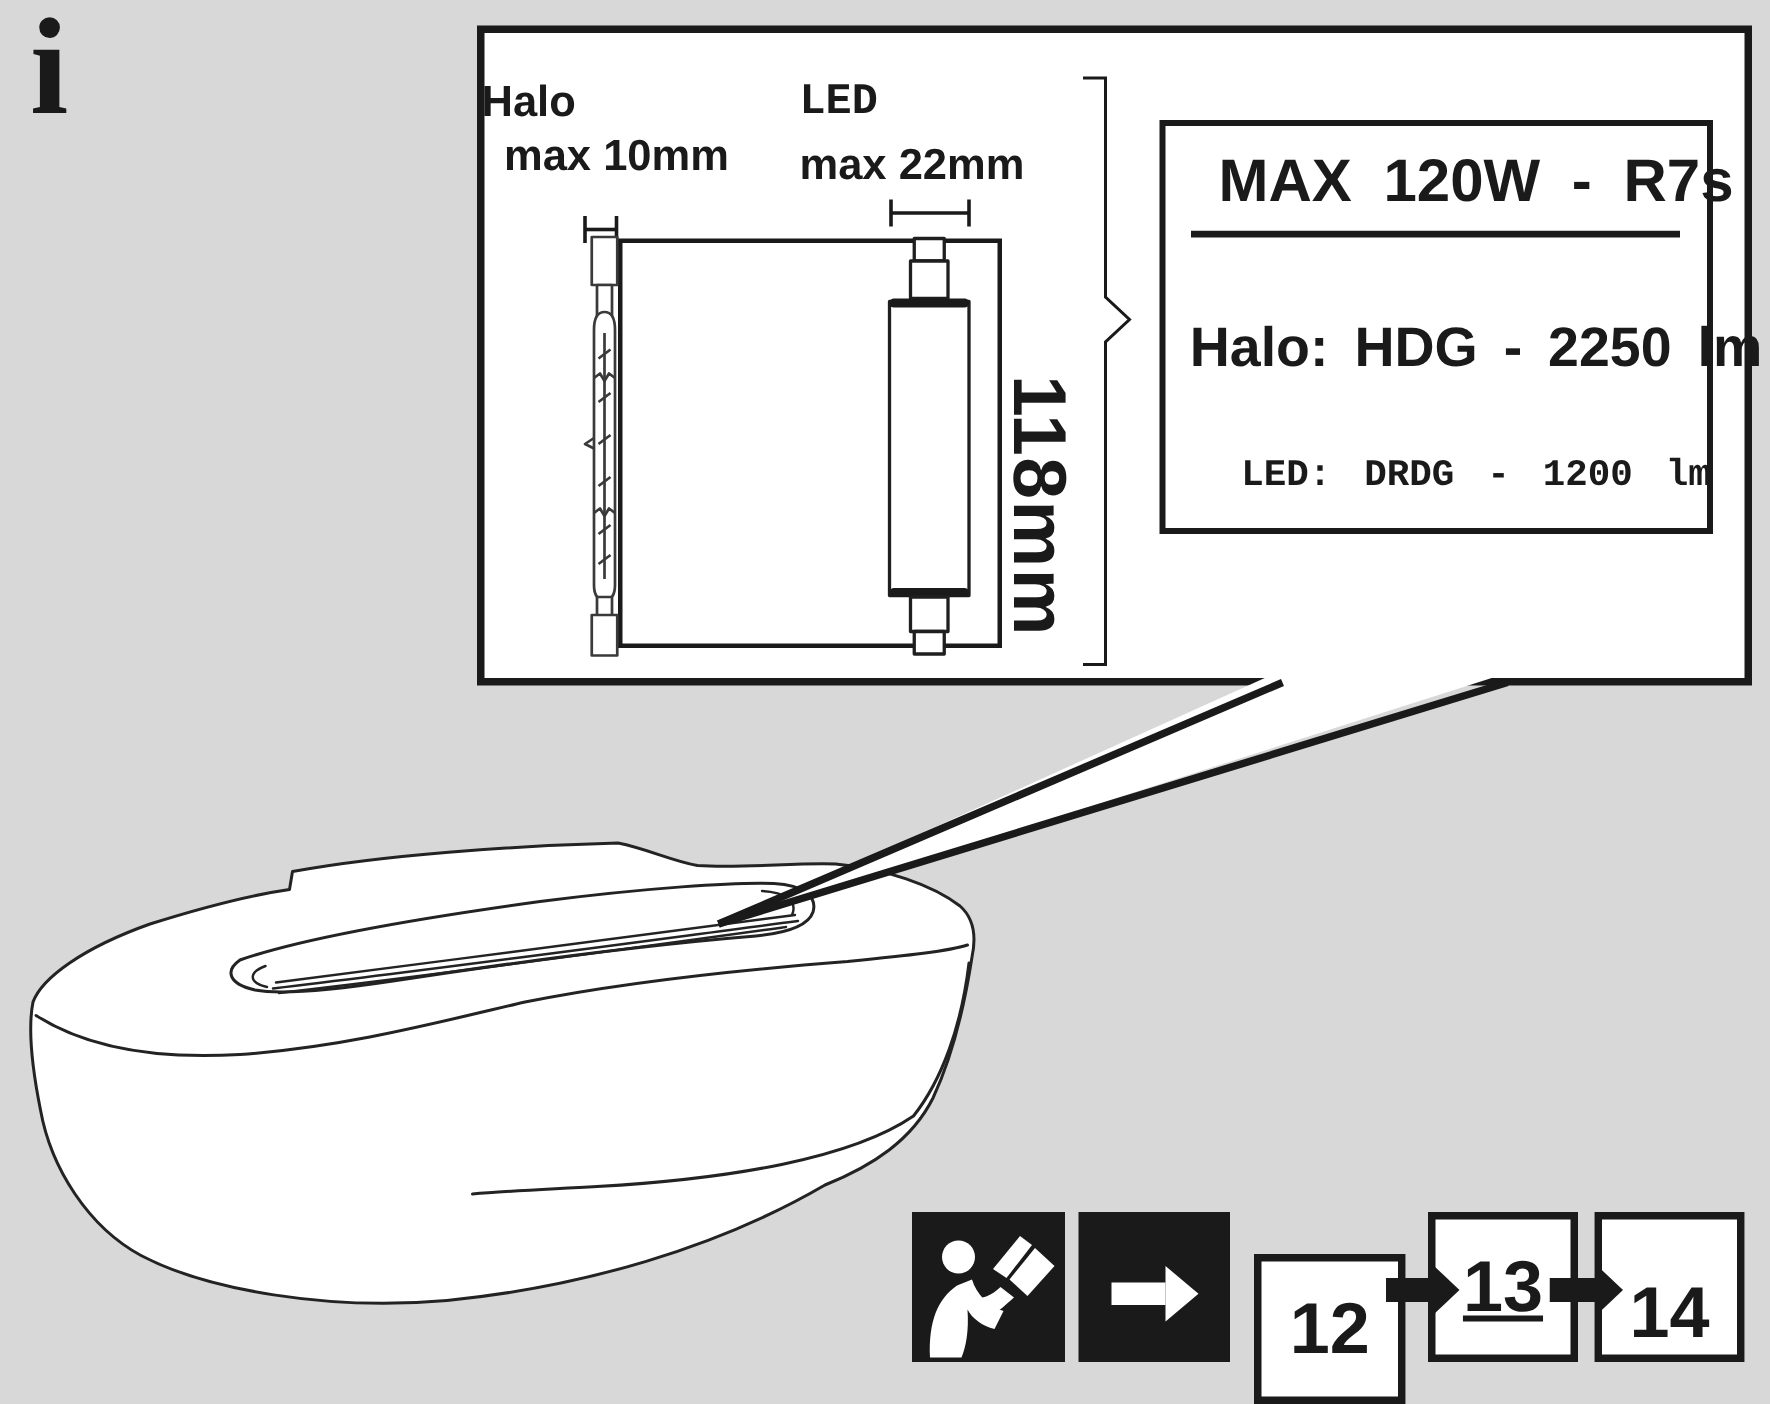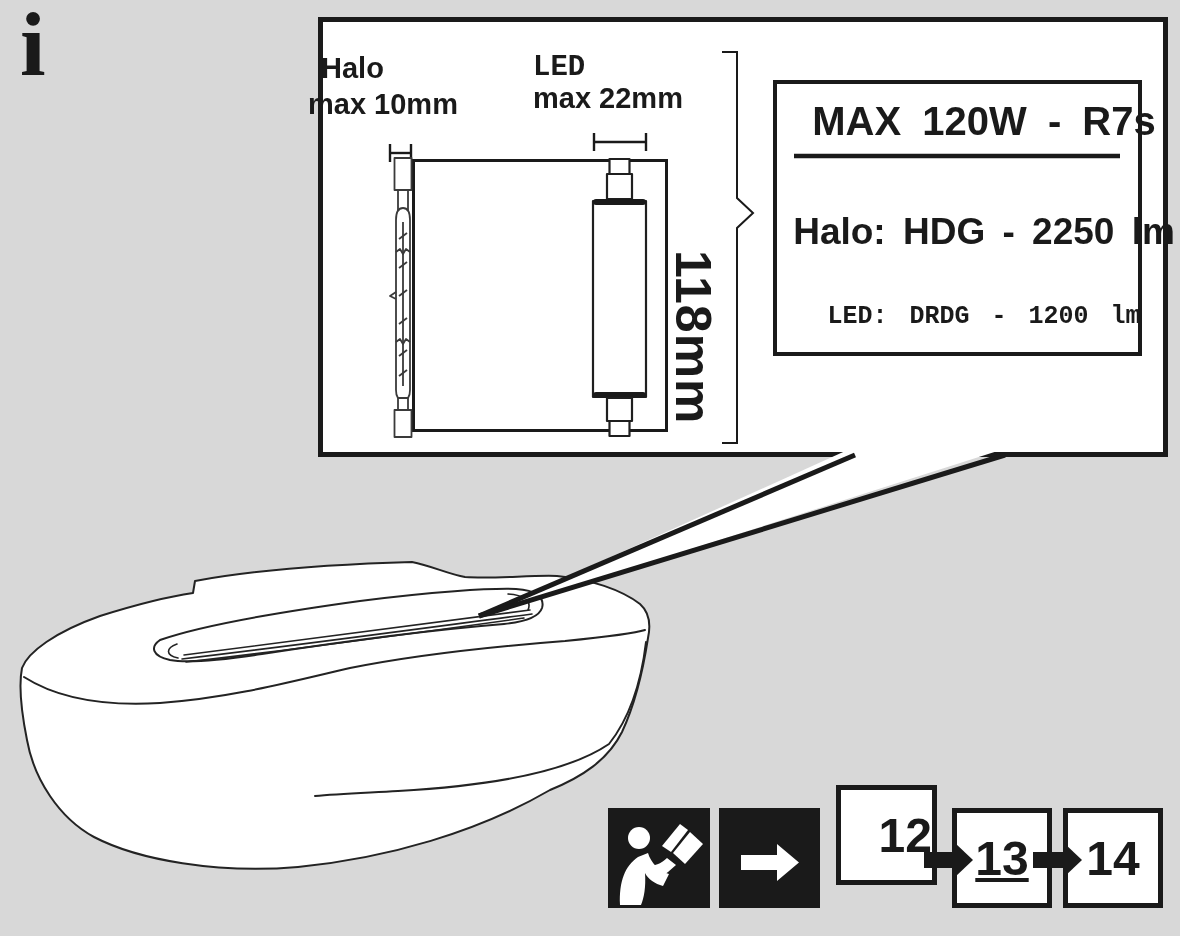--- a/index.html
+++ b/index.html
@@ -17,22 +17,22 @@
     font-family:"Liberation Serif", serif;font-weight:bold;font-size:92px;
     color:#1a1a1a;
   }
   
   .bulb-label{
     width:170px;text-align:left;font-weight:bold;font-size:29px;
     line-height:36px;color:#1a1a1a;white-space:pre-line;
   }
   #halo-label{left:321px;top:50px;}
   #led-label{left:533px;top:50px;font-family:Liberation Mono, monospace;}
-  #halo-max{left:308px;top:86px;}
-  #led-max{left:533px;top:80px;}
+  #halo-max{left:336px;top:86px;}
+  #led-max{left:533px;top:92px;}
   
   #length-dim{
     left:664px;top:250px;
     writing-mode:vertical-rl;
     font-size:50px;font-weight:bold;letter-spacing:1px;color:#1a1a1a;
   }
   
   .spec-text{left:778px;width:412px;text-align:center;color:#1a1a1a;}
   #spec-title{top:99px;font-size:40px;font-weight:bold;word-spacing:10px;letter-spacing:0px;}
   #spec-halo{top:211px;font-size:37px;font-weight:bold;word-spacing:7px;}
@@ -42,23 +42,23 @@
     width:102px;height:100px;background:#1a1a1a;
     display:flex;align-items:center;justify-content:center;
   }
   #manual-square{left:608px;top:808px;}
   #next-square{left:719px;top:808px;width:101px;}
   .page-square{
     width:90px;height:90px;background:#fff;border:5px solid #1a1a1a;
     display:flex;align-items:center;justify-content:center;
     font-size:48px;font-weight:bold;color:#1a1a1a;
   }
-  #page-12{left:836px;top:785px;width:91px;justify-content:flex-end;}
+  #page-12{left:836px;top:836px;width:91px;}
   #page-13{left:952px;top:808px;text-decoration:underline;}
-  #page-14{left:1063px;top:808px;}
+  #page-14{left:1063px;top:808px;align-items:flex-end;}
   .page-arrow{z-index:3;}
   #page-arrow-1{left:924px;top:843px;}
   #page-arrow-2{left:1033px;top:843px;}
 </style>
 </head>
 <body>
 
 <svg id="line-art" viewBox="0 0 1180 936">
 
   <rect x="320.5" y="19.5" width="845" height="435" fill="#ffffff" stroke="#1a1a1a" stroke-width="5"></rect>

